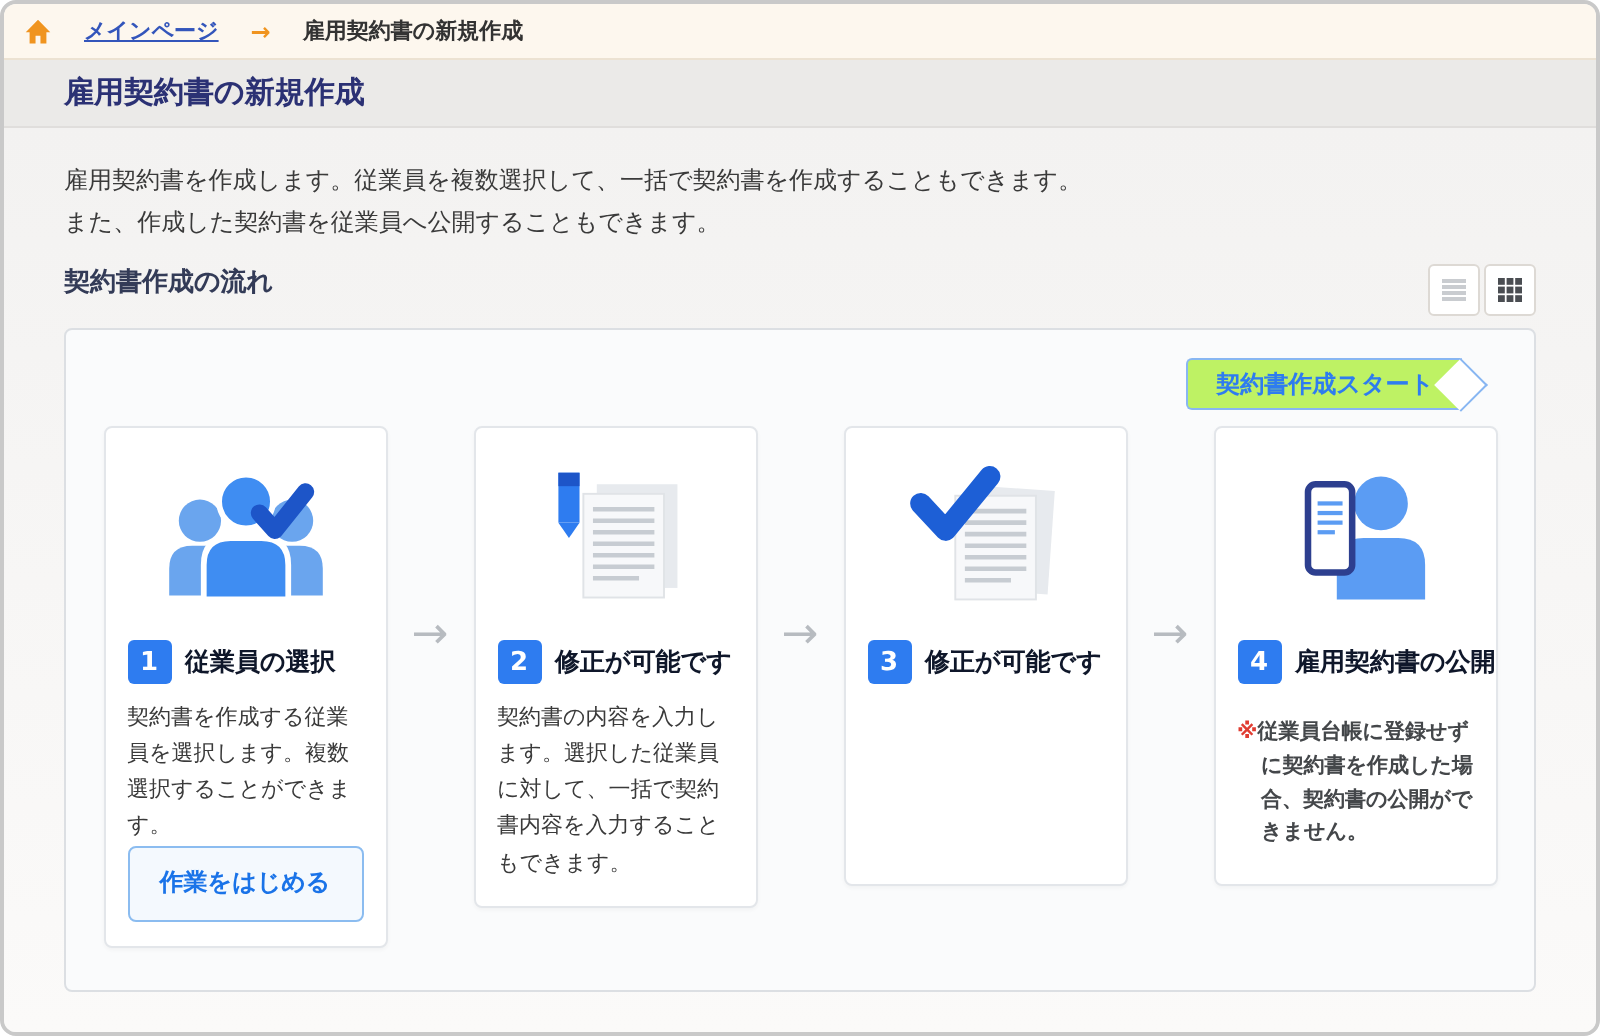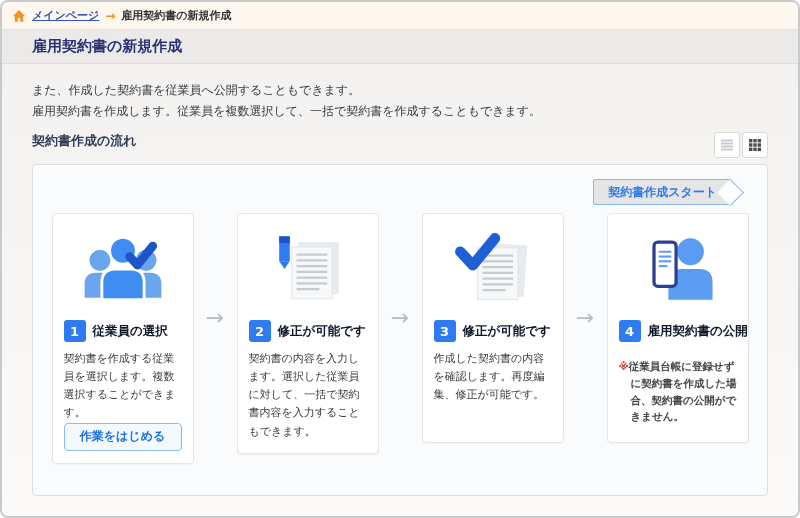--- a/index.html
+++ b/index.html
@@ -15,21 +15,21 @@
     overflow: hidden;
     background: #f5f4f3;
     display: flex; flex-direction: column;
   }
   
   .breadcrumb-bar {
     height: 28px; flex: 0 0 28px;
     background: #fdf7ee;
     border-bottom: 1px solid #ece2d2;
     display: flex; align-items: center;
-    padding: 0 10px; gap: 6px;
+    padding: 0 10px; gap: 16px;
     font-size: 11px;
   }
   .home-icon svg { display: block; width: 14px; height: 14px; }
   .crumb-link { color: #3355bb; text-decoration: underline; font-weight: bold; cursor: pointer; }
   .crumb-sep { color: #f0941f; font-weight: bold; font-size: 12px; }
   .crumb-current { color: #333333; font-weight: bold; }
   
   .title-bar {
     height: 34px; flex: 0 0 34px;
     background: #ebeae8;
@@ -66,21 +66,21 @@
     border: 1px solid #dcdfe3;
     border-radius: 4px;
     padding: 14px 18px 30px 18px;
     height: 332px;
   }
   .start-row { display: flex; justify-content: flex-end; padding-right: 18px; margin-bottom: 8px; }
   .start-btn {
     position: relative;
     display: inline-flex; align-items: center;
     height: 26px; padding: 0 14px;
-    background: #e5e5e5;
+    background: #bef264;
     border: 1px solid #88b6f2; border-right: none;
     border-radius: 3px 0 0 3px;
     color: #2e7cf0; font-size: 12px; font-weight: bold;
     cursor: pointer;
   }
   .start-btn::after {
     content: "";
     position: absolute; right: -9px; top: 3px;
     width: 18px; height: 18px;
     background: #fff;
@@ -115,21 +115,21 @@
   .step-title { font-size: 12.5px; font-weight: bold; color: #0f172a; white-space: nowrap; }
   .step-desc { font-size: 11px; color: #3a3a3a; line-height: 1.65; }
   .step-note {
     margin-top: 8px;
     font-size: 10.5px; font-weight: bold; color: #44474a; line-height: 1.6;
     padding-left: 12px; text-indent: -12px;
   }
   .note-mark { color: #e03c31; }
   .work-start-btn {
     margin-top: auto;
-    width: 100%; height: 28px;
+    width: 100%; height: 38px;
     background: #f4f9fe;
     border: 1px solid #8bbcf0; border-radius: 4px;
     color: #1a73e8; font-size: 12px; font-weight: bold;
     font-family: "DejaVu Sans", "Liberation Sans", sans-serif;
     cursor: pointer;
   }
 </style>
 </head>
 <body>
 
@@ -146,22 +146,22 @@
     <span class="crumb-current">雇用契約書の新規作成</span>
   </div>
 
   <div class="title-bar">
     <h1 class="page-title">雇用契約書の新規作成</h1>
   </div>
 
   <div class="content">
 
     <div class="description">
+      <div>雇用契約書を作成します。従業員を複数選択して、一括で契約書を作成することもできます。</div>
       <div>また、作成した契約書を従業員へ公開することもできます。</div>
-      <div>雇用契約書を作成します。従業員を複数選択して、一括で契約書を作成することもできます。</div>
     </div>
 
     <div class="section-header">
       <div class="section-title">契約書作成の流れ</div>
       <div class="view-toggles">
         <div class="view-btn">
           <span>
             <svg width="14" height="14" viewBox="0 0 14 14">
               <g fill="#c9ccd0">
                 <rect x="1" y="1.5" width="12" height="2"></rect>
@@ -264,21 +264,20 @@
                   <line x1="39" y1="56" x2="71" y2="56"></line>
                 <line x1="39" y1="62" x2="63" y2="62"></line>
               </g>
               <path d="M16 22 L29 36 L52 8" fill="none" stroke="#1d5fd6" stroke-width="11" stroke-linecap="round" stroke-linejoin="round"></path>
             </svg>
           </div>
           <div class="card-head">
             <span class="step-badge">3</span>
             <span class="step-title">修正が可能です</span>
           </div>
-          <div class="step-desc">作成した契約書の内容を確認します。再度編集、修正が可能です。</div>
         </div>
 
         <div class="flow-arrow">→</div>
 
         <div class="step-card">
           <div class="card-icon">
             <svg width="96" height="78" viewBox="0 0 100 80">
               <circle cx="63" cy="22" r="14" fill="#5b9cf3"></circle>
               <path d="M40 72 V54 q0-14 14-14 h18 q14 0 14 14 v18 Z" fill="#5b9cf3"></path>
               <rect x="25" y="12" width="23" height="46" rx="4" fill="#ffffff" stroke="#2d3f8f" stroke-width="3.4"></rect>

